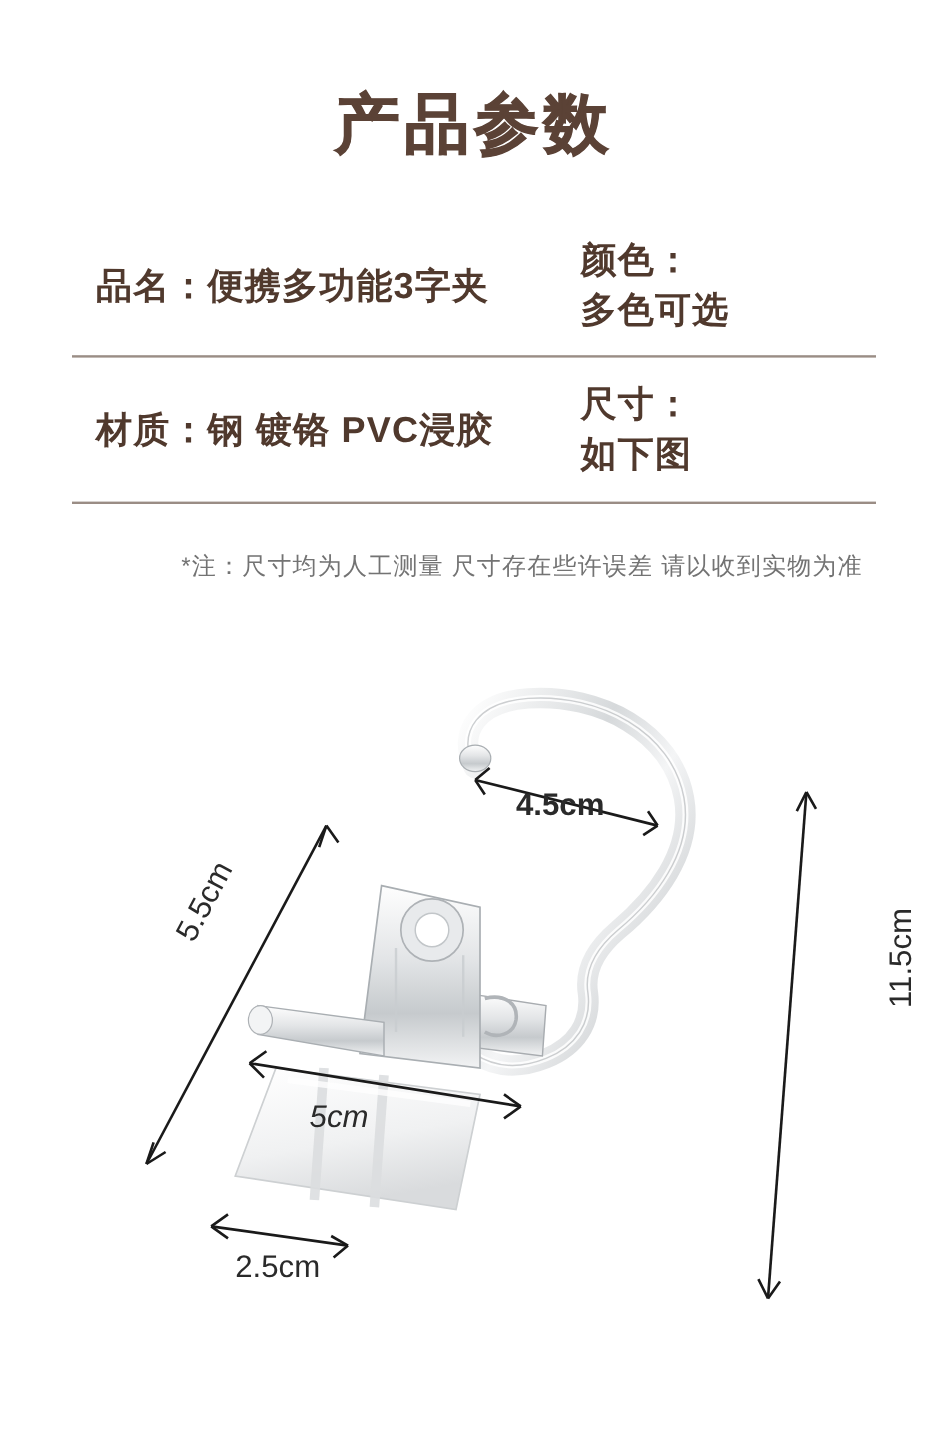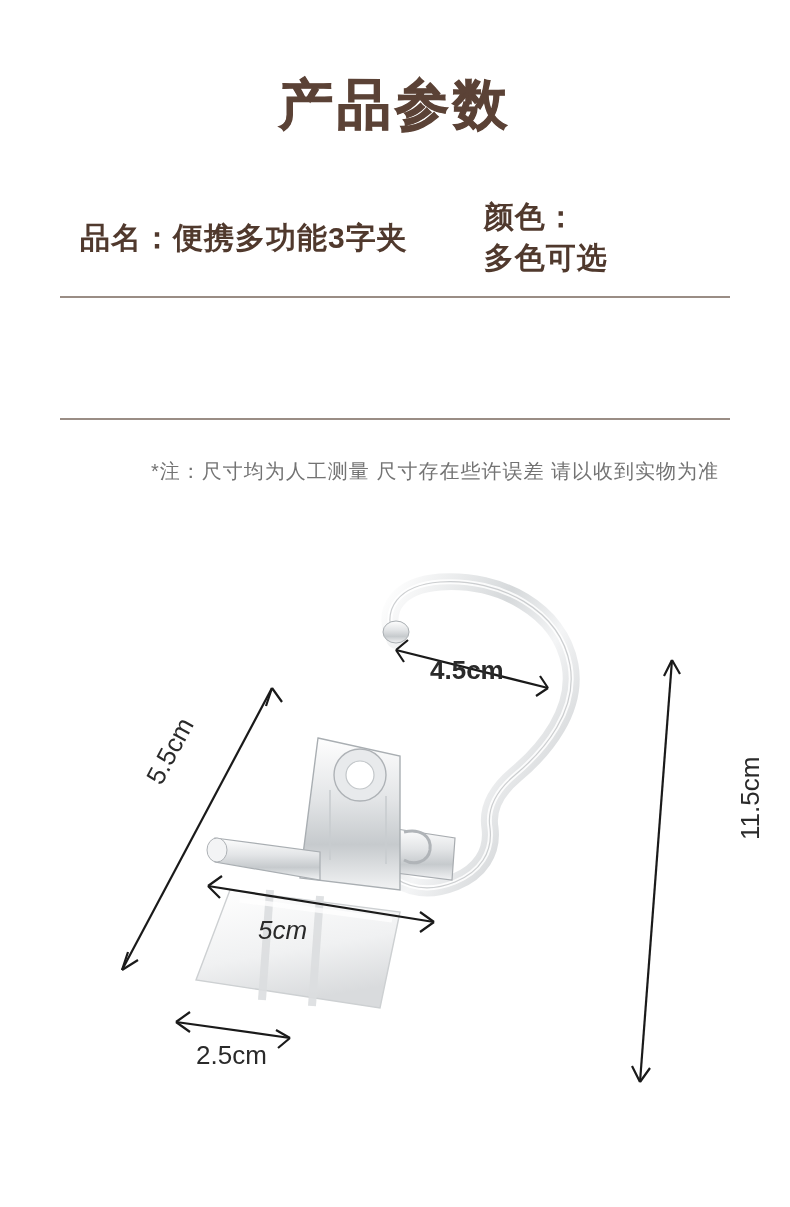--- a/index.html
+++ b/index.html
@@ -124,20 +124,30 @@
       <span class="spec-value">便携多功能3字夹</span>
     </div>
     <div class="spec-cell right">
       <span class="spec-label">颜色：</span>
       <span class="spec-value">多色可选</span>
     </div>
   </div>
 
   <div class="divider d1"></div>
 
+  <div class="spec-row r2">
+    <div class="spec-cell left">
+      <span class="spec-label">材质：</span>
+      <span class="spec-value">钢 镀铬 PVC浸胶</span>
+    </div>
+    <div class="spec-cell right">
+      <span class="spec-label">尺寸：</span>
+      <span class="spec-value">如下图</span>
+    </div>
+  </div>
 
   <div class="divider d2"></div>
 
   <div class="note">*注：尺寸均为人工测量 尺寸存在些许误差 请以收到实物为准</div>
 
   <div class="diagram">
 
     <svg width="790" height="610" viewBox="0 0 790 610" xmlns="http://www.w3.org/2000/svg">
       <defs>
         <linearGradient id="metal" x1="0" y1="0" x2="1" y2="1">

